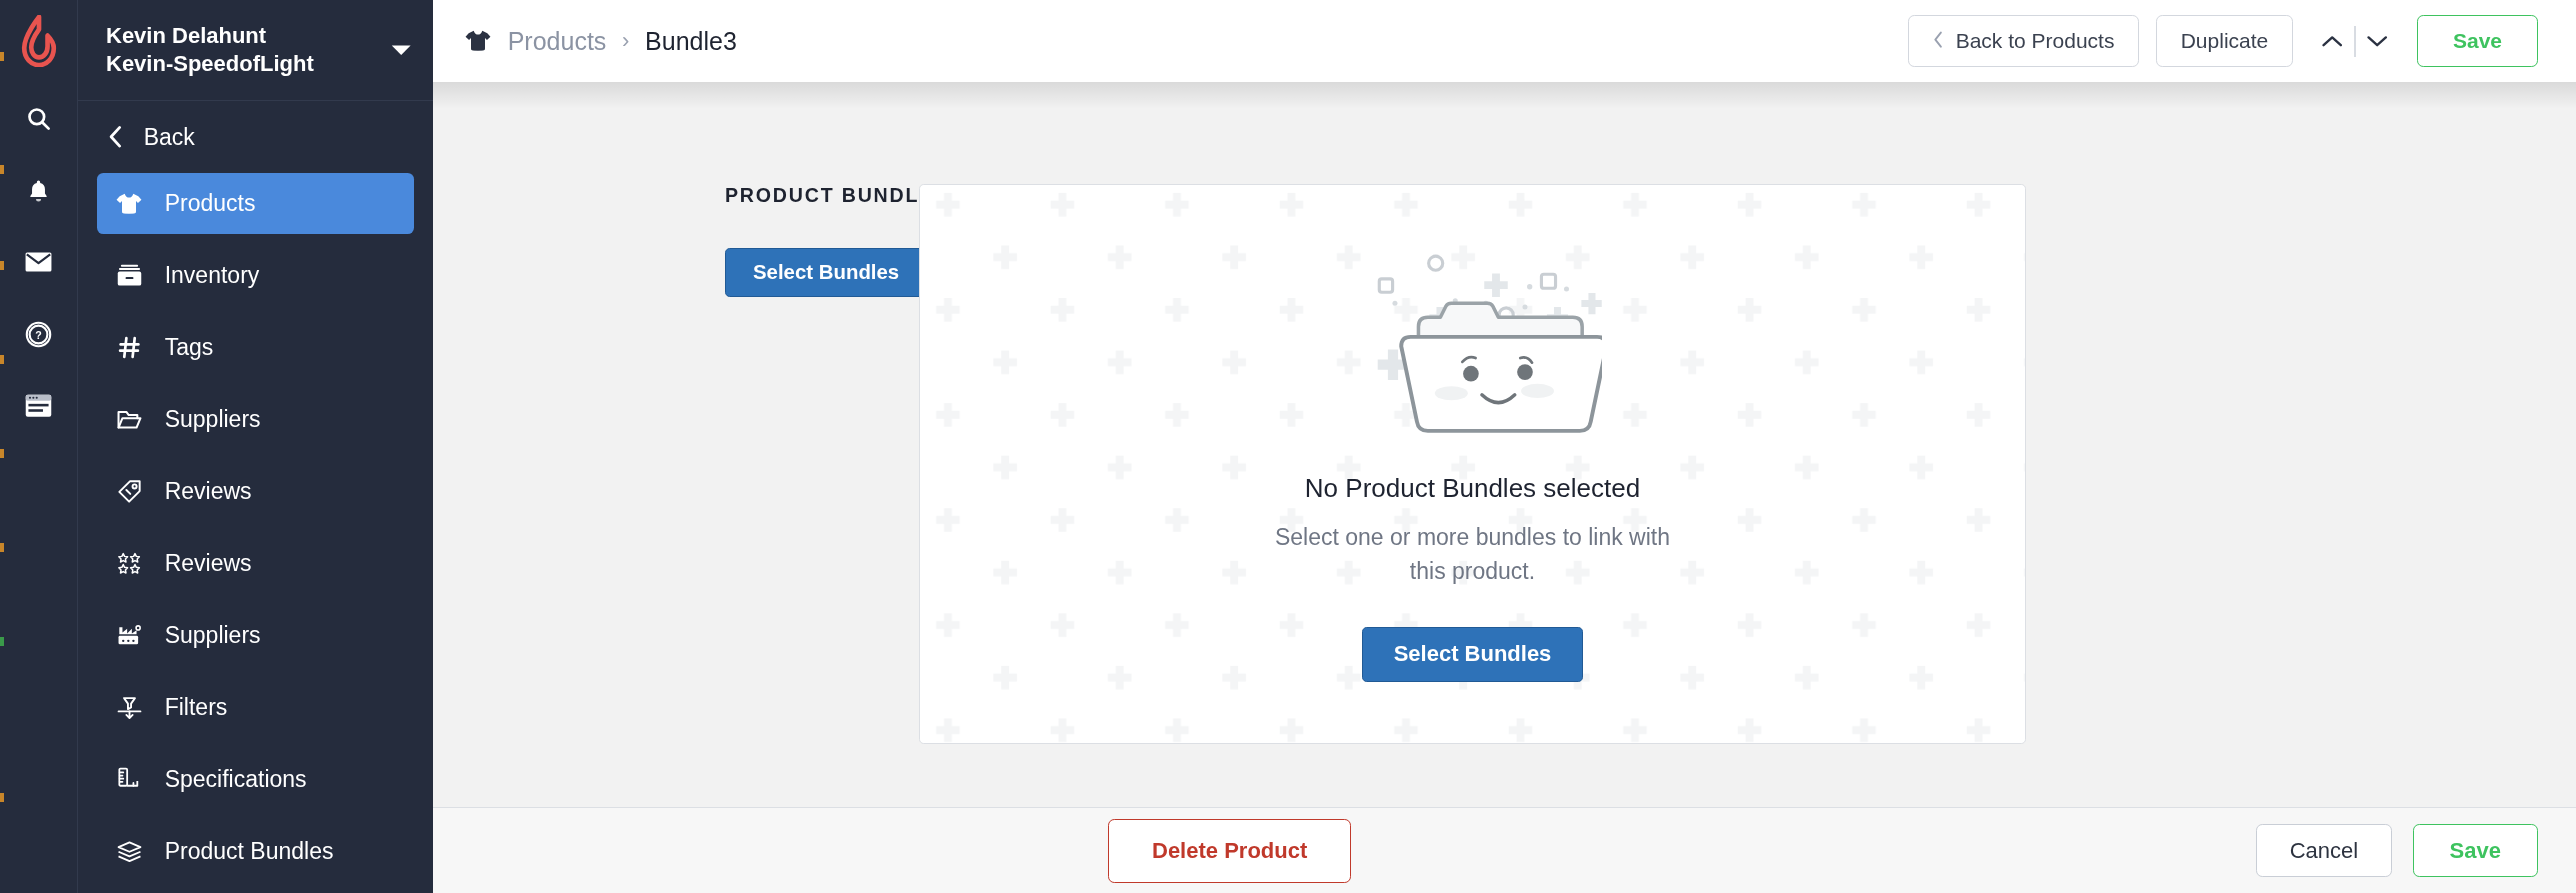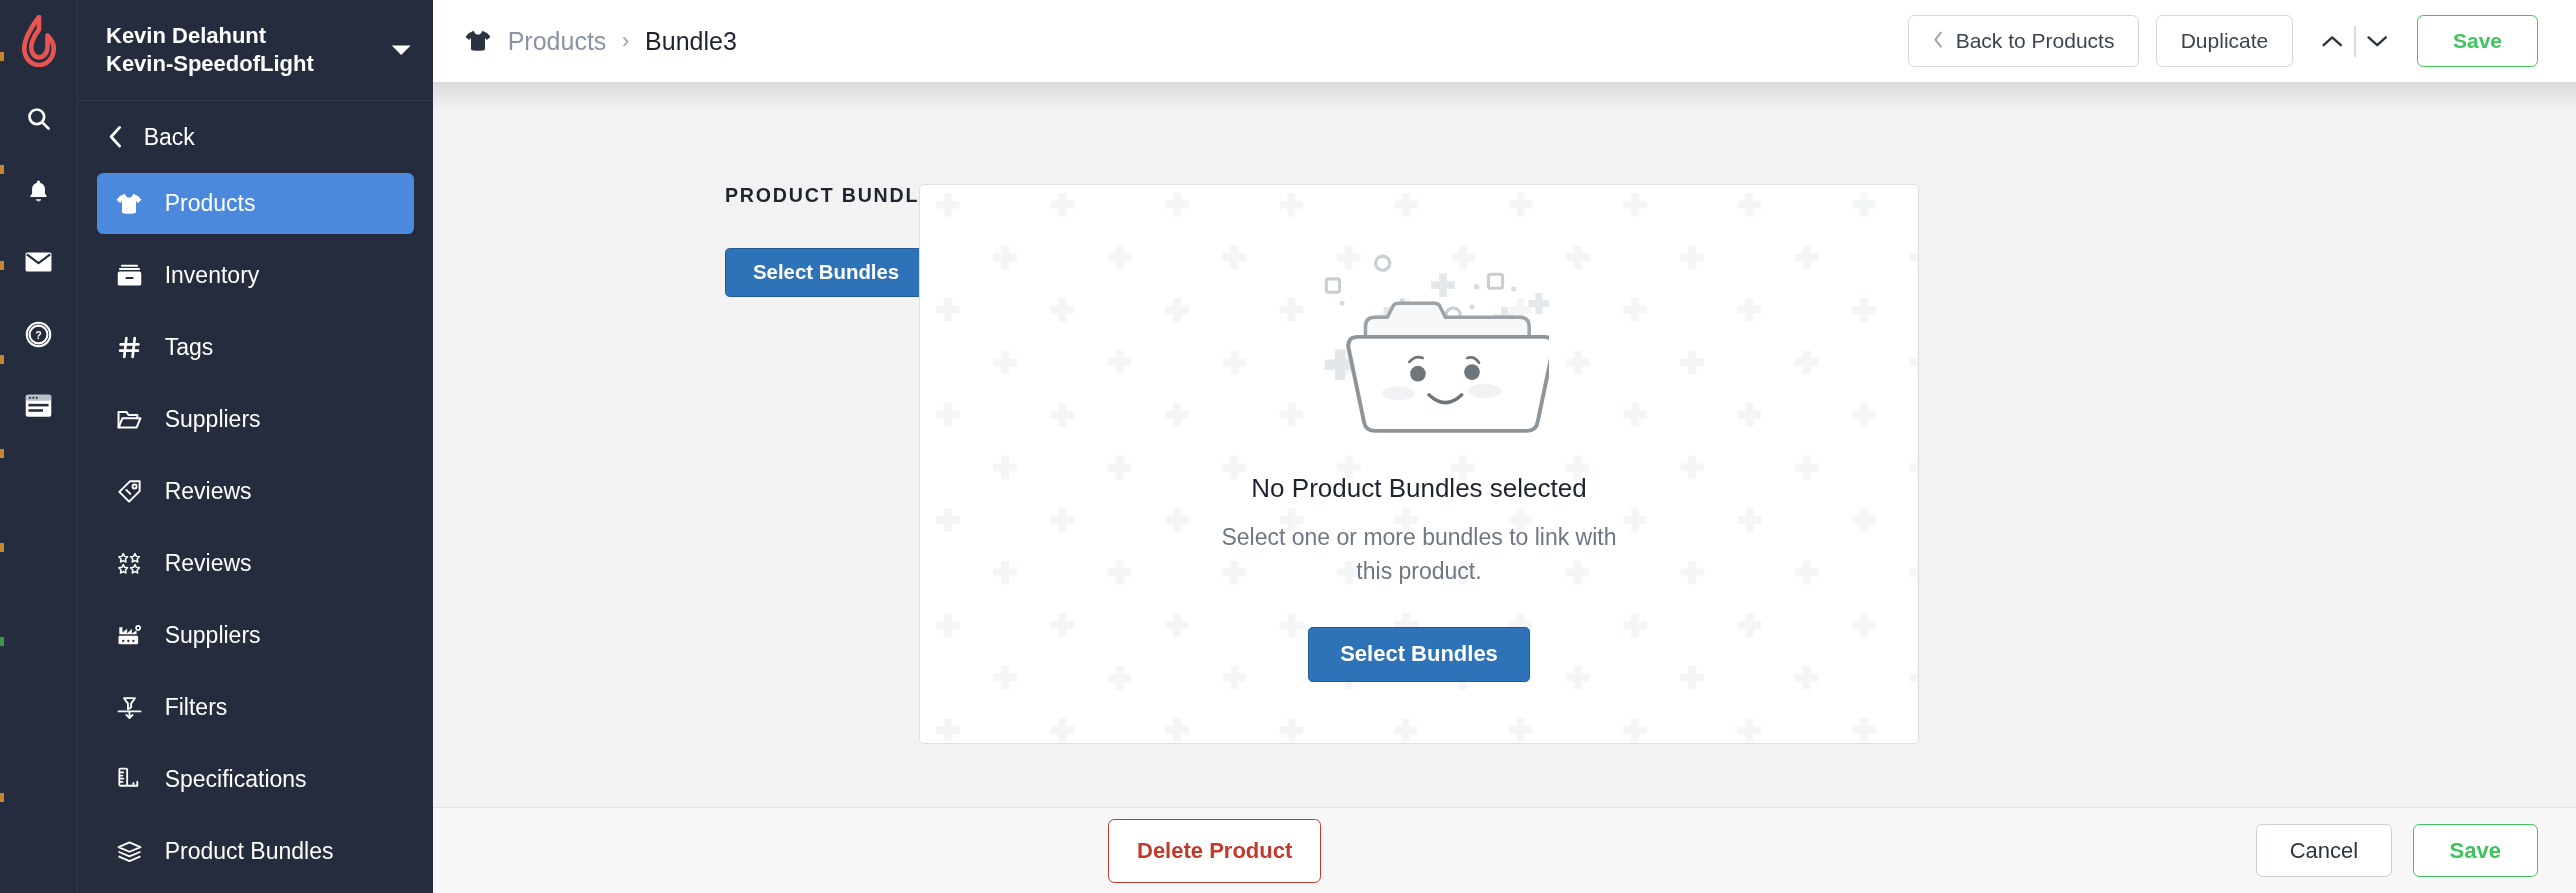--- a/index.html
+++ b/index.html
@@ -100,21 +100,21 @@
     letter-spacing: 1.8px; margin-bottom: 41px; white-space: nowrap;
   }
   .btn-blue {
     background: #2e72b8; border: 0.8px solid #1f5party; border: 0.8px solid #215a95;
     color: #ffffff; font-weight: bold; height: 49px; padding: 0 27px;
     border-radius: 4.7px; font-size: 20.4px;
   }
 
   .card {
     background: #ffffff; border: 0.8px solid #dcdfe4; border-radius: 4.7px;
-    width: 1000px; height: 560px; margin-left: 31px;
+    width: 1107px; height: 560px; margin-left: 31px;
     position: relative; overflow: hidden;
     display: flex; flex-direction: column; align-items: center; justify-content: center;
   }
   .card-pattern { position: absolute; inset: 0; z-index: 0; }
   .card-inner { position: relative; z-index: 2; display: flex; flex-direction: column; align-items: center; }
   .illus { margin-bottom: 36px; }
   .empty-title { font-size: 26px; color: #1e2330; margin-bottom: 17.3px; text-align: center; }
   .empty-sub {
     font-size: 23px; color: #6f7684; text-align: center; line-height: 1.45;
     width: 424px; margin-bottom: 39px;
@@ -124,21 +124,21 @@
     height: 55px; padding: 0 31px; border-radius: 4.7px; font-size: 22px;
   }
 
   .footer {
     height: 86px; flex: 0 0 86px; background: #f7f7f7; border-top: 1.6px solid #dcdfe4;
     display: flex; align-items: center; padding: 0 38px 0 31px; position: relative; z-index: 10;
   }
   .footer-left { flex: 1; padding-left: 644px; }
   .btn-delete {
     background: #ffffff; border: 1.6px solid #c0392b; color: #c0392b; font-weight: bold;
-    height: 64px; padding: 0 28px; border-radius: 6.3px; font-size: 22px;
+    height: 64px; padding: 0 43px; border-radius: 6.3px; font-size: 22px;
   }
   .footer-right { display: flex; align-items: center; gap: 20.4px; }
   .btn-cancel { background: #ffffff; border: 1.6px solid #c9ced6; color: #2d3340; height: 53px; padding: 0 33px; border-radius: 6.3px; font-size: 22px; }
   .btn-save-bottom { background: #ffffff; border: 1.6px solid #3ec35f; color: #3ec35f; font-weight: bold; height: 53px; padding: 0 36px; border-radius: 6.3px; font-size: 22px; }
 
   .edge-marks { position: absolute; left: 0; top: 0; width: 3.9px; height: 893px; z-index: 60; pointer-events: none; }
   .edge-mark { position: absolute; left: 0; width: 3.9px; height: 8.6px; background: #c8862a; }
 </style>
 </head>
 <body>

